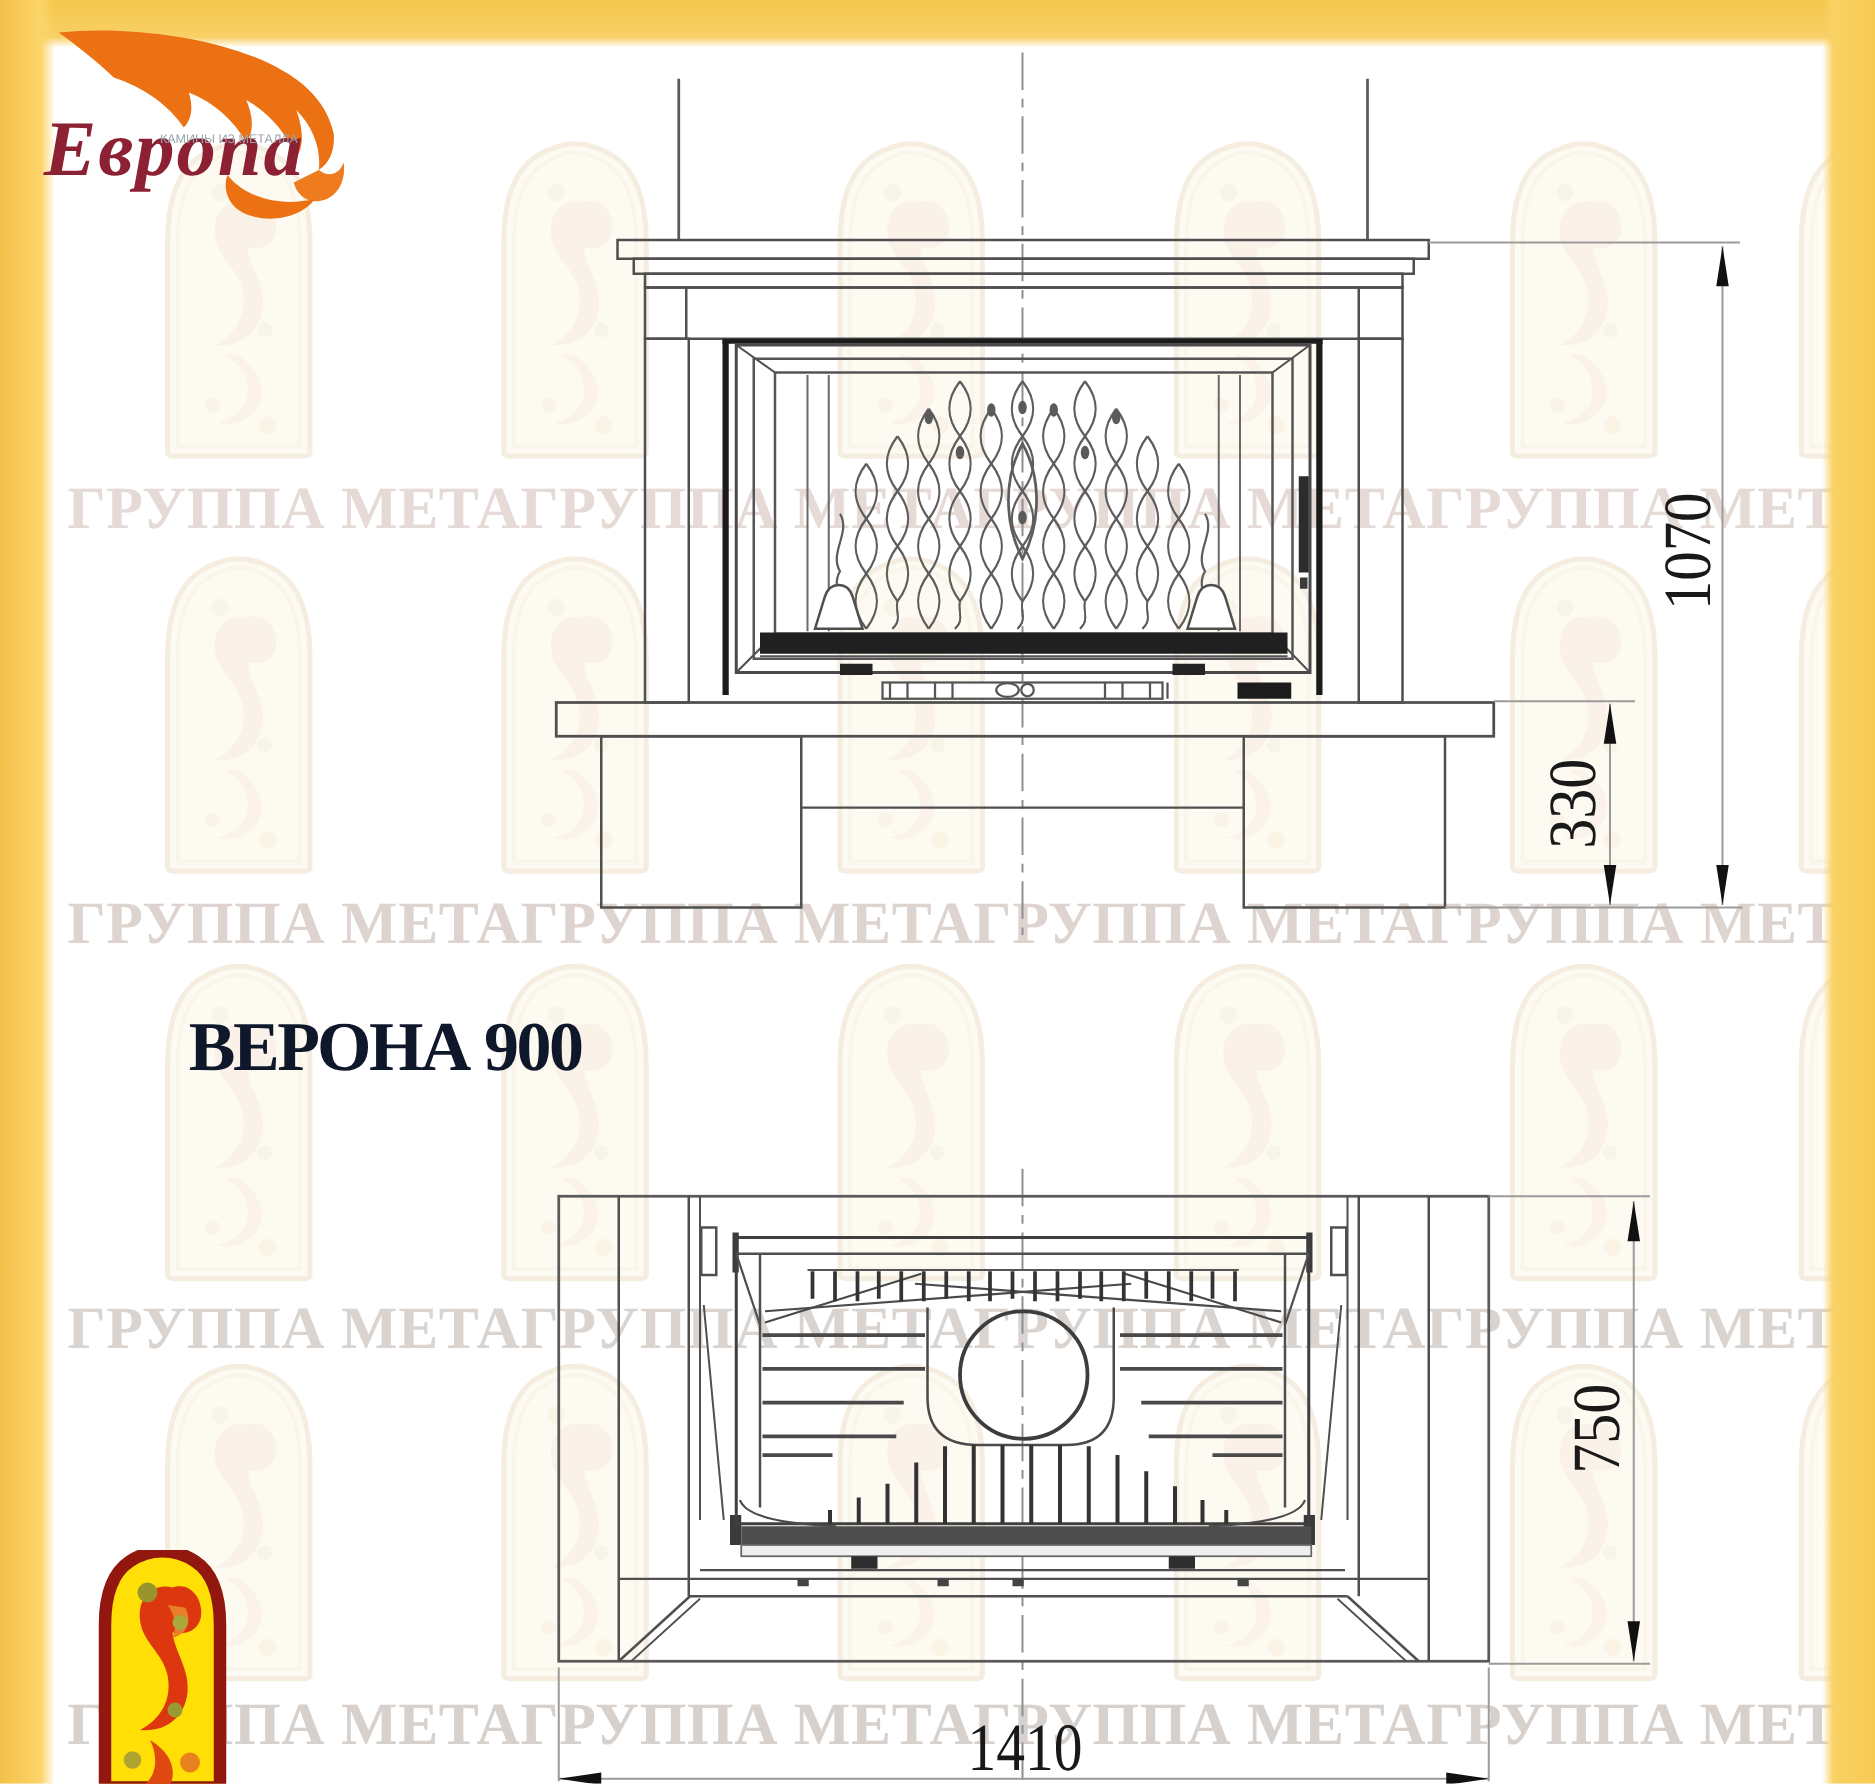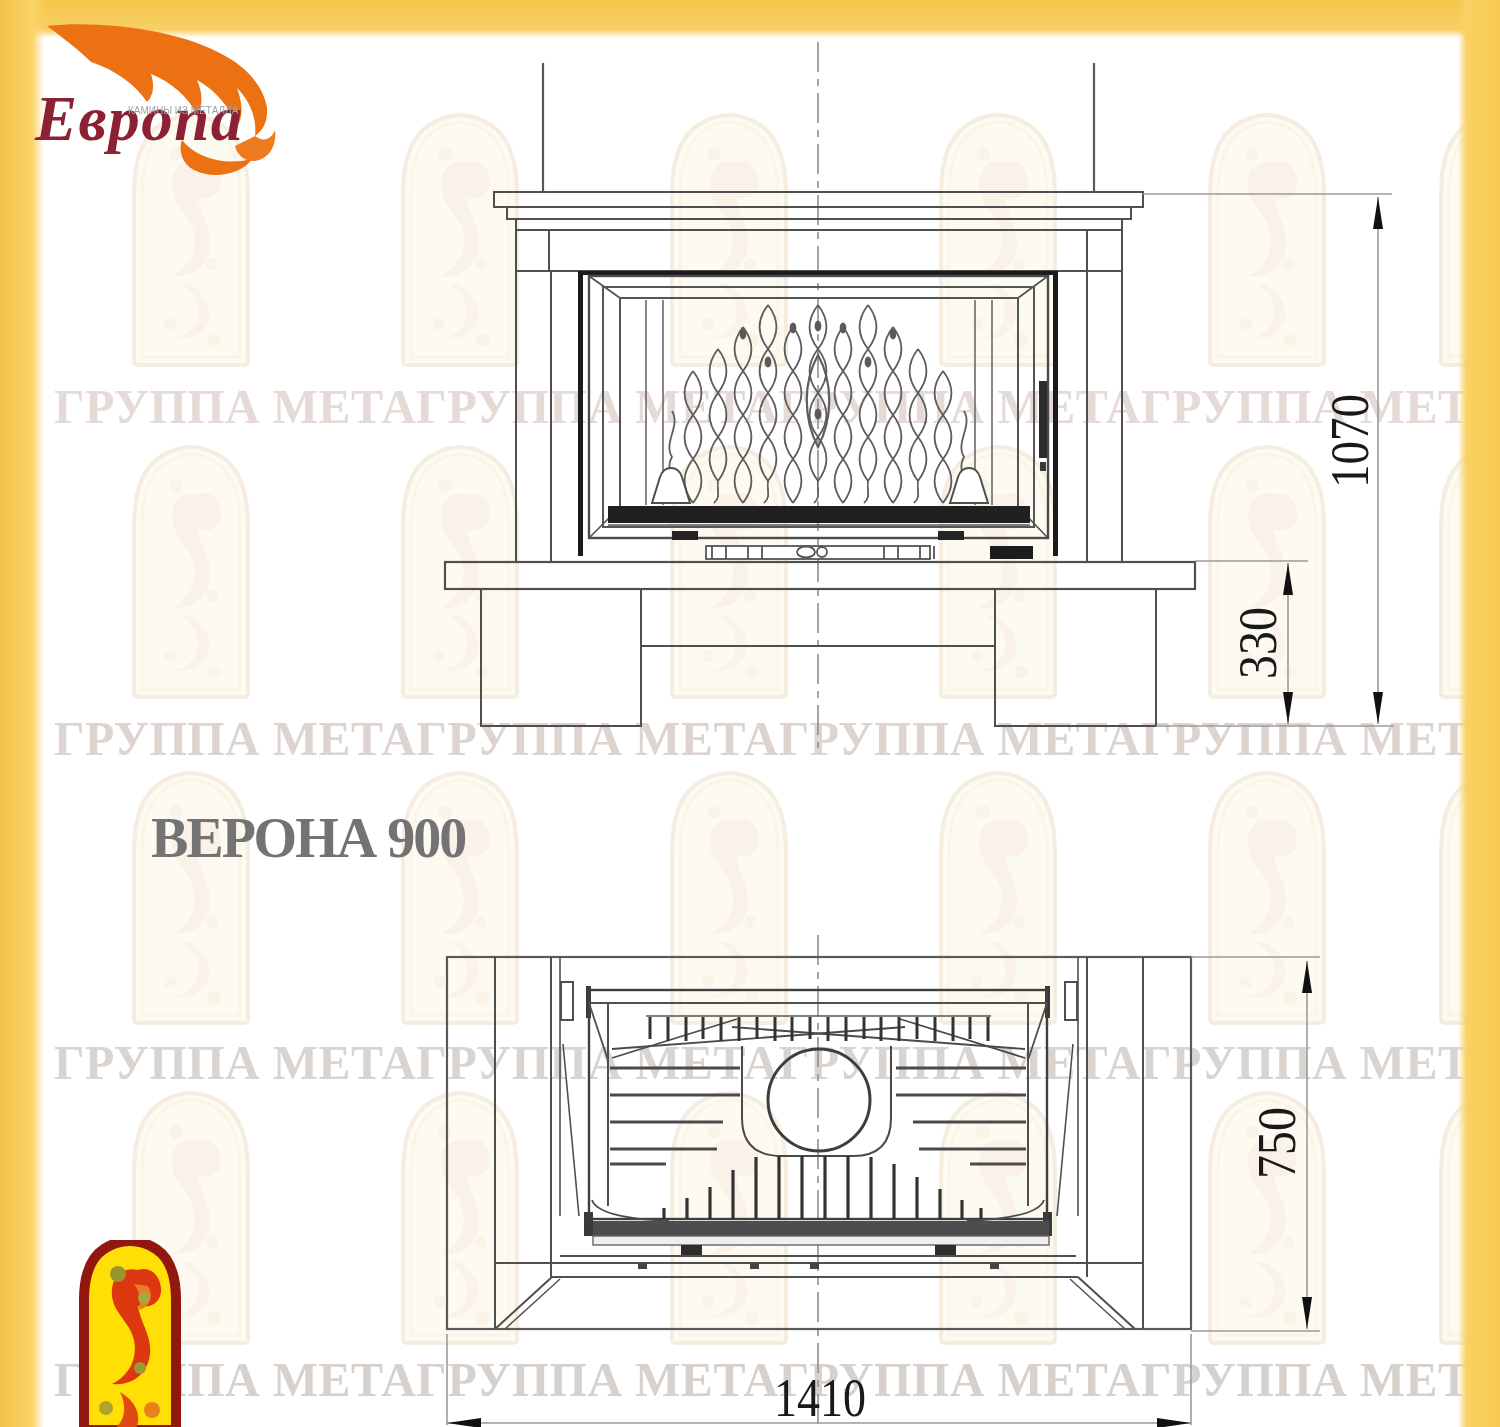--- a/index.html
+++ b/index.html
@@ -648,21 +648,21 @@
     <g>
       <line x1="447" y1="1334" x2="447" y2="1425" stroke="#9b9b9b" stroke-width="1.6"></line>
       <line x1="1191" y1="1334" x2="1191" y2="1425" stroke="#9b9b9b" stroke-width="1.6"></line>
       <line x1="447" y1="1423" x2="1191" y2="1423" stroke="#9b9b9b" stroke-width="1.6"></line>
       <polygon points="447,1423 481,1418 481,1428" fill="#111"></polygon>
       <polygon points="1191,1423 1157,1418 1157,1428" fill="#111"></polygon>
       <text x="820" y="1416" font-family="Liberation Serif,serif" font-size="54" fill="#191919" text-anchor="middle" textLength="92" lengthAdjust="spacingAndGlyphs">1410</text>
     </g>
   </svg>
 
-<div style="position:absolute;left:151px;top:806px;font-family:'Liberation Serif',serif;font-weight:bold;font-size:56px;letter-spacing:-2px;color:#737373;">ВЕРОНА 900</div>
+<div style="position:absolute;left:151px;top:806px;font-family:'Liberation Serif',serif;font-weight:bold;font-size:56px;letter-spacing:-2px;color:#0f172a;">ВЕРОНА 900</div>
 <svg width="110" height="190" viewBox="0 0 110 190" style="position:absolute;left:76px;top:1240px">
     <g>
       <path d="M8,190 L8,60 Q8,22 28,9 Q40,1 54,1 Q68,1 80,9 Q100,22 100,60 L100,190 Z" fill="#ffdf06" stroke="#91170f" stroke-width="10"></path>
       <path d="M62,30 C46,26 34,38 36,56 C38,74 54,82 58,100 C62,120 52,136 36,144 C56,146 72,134 74,114 C76,96 64,82 62,66 C82,70 90,54 82,38 C76,28 68,28 62,30 Z" fill="#dd3710"></path>
       <path d="M44,152 C54,158 64,168 62,182 C61,188 58,190 54,190 L36,190 C48,184 52,168 44,152 Z" fill="#e04a12"></path>
       <path d="M58,44 C64,52 66,62 62,70 C74,68 78,56 72,46 Z" fill="#e87e28"></path>
       <circle cx="42" cy="34" r="8" fill="#99942d"></circle>
       <circle cx="68" cy="58" r="6" fill="#a8a83c"></circle>
       <circle cx="64" cy="128" r="6" fill="#9a9a33"></circle>
       <circle cx="30" cy="168" r="7" fill="#b0a431"></circle>

